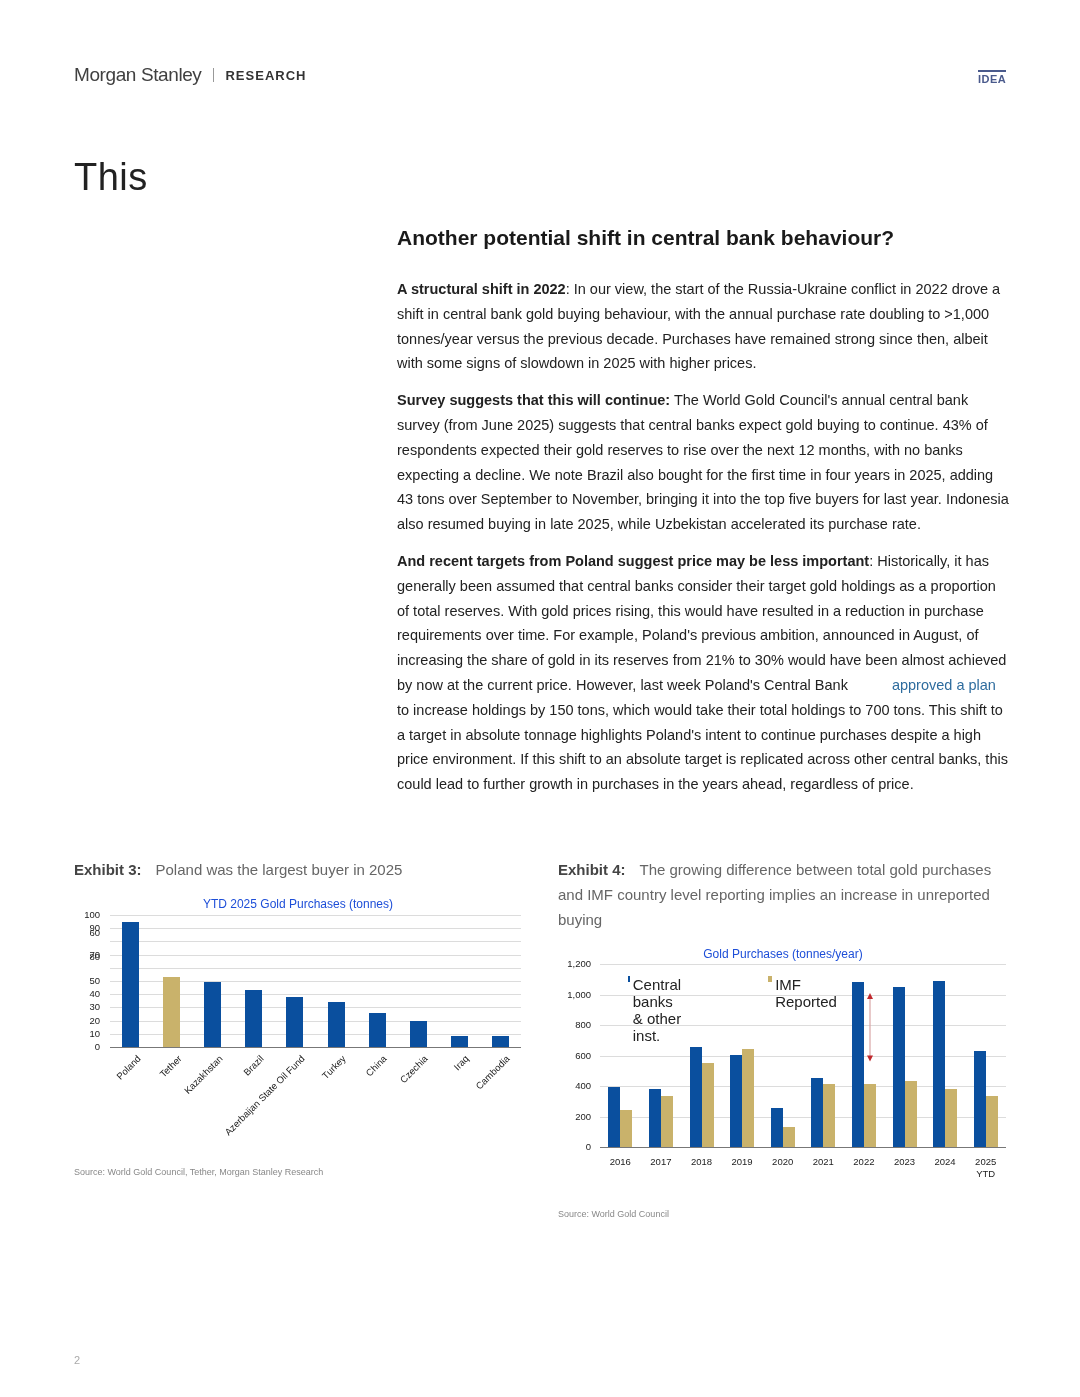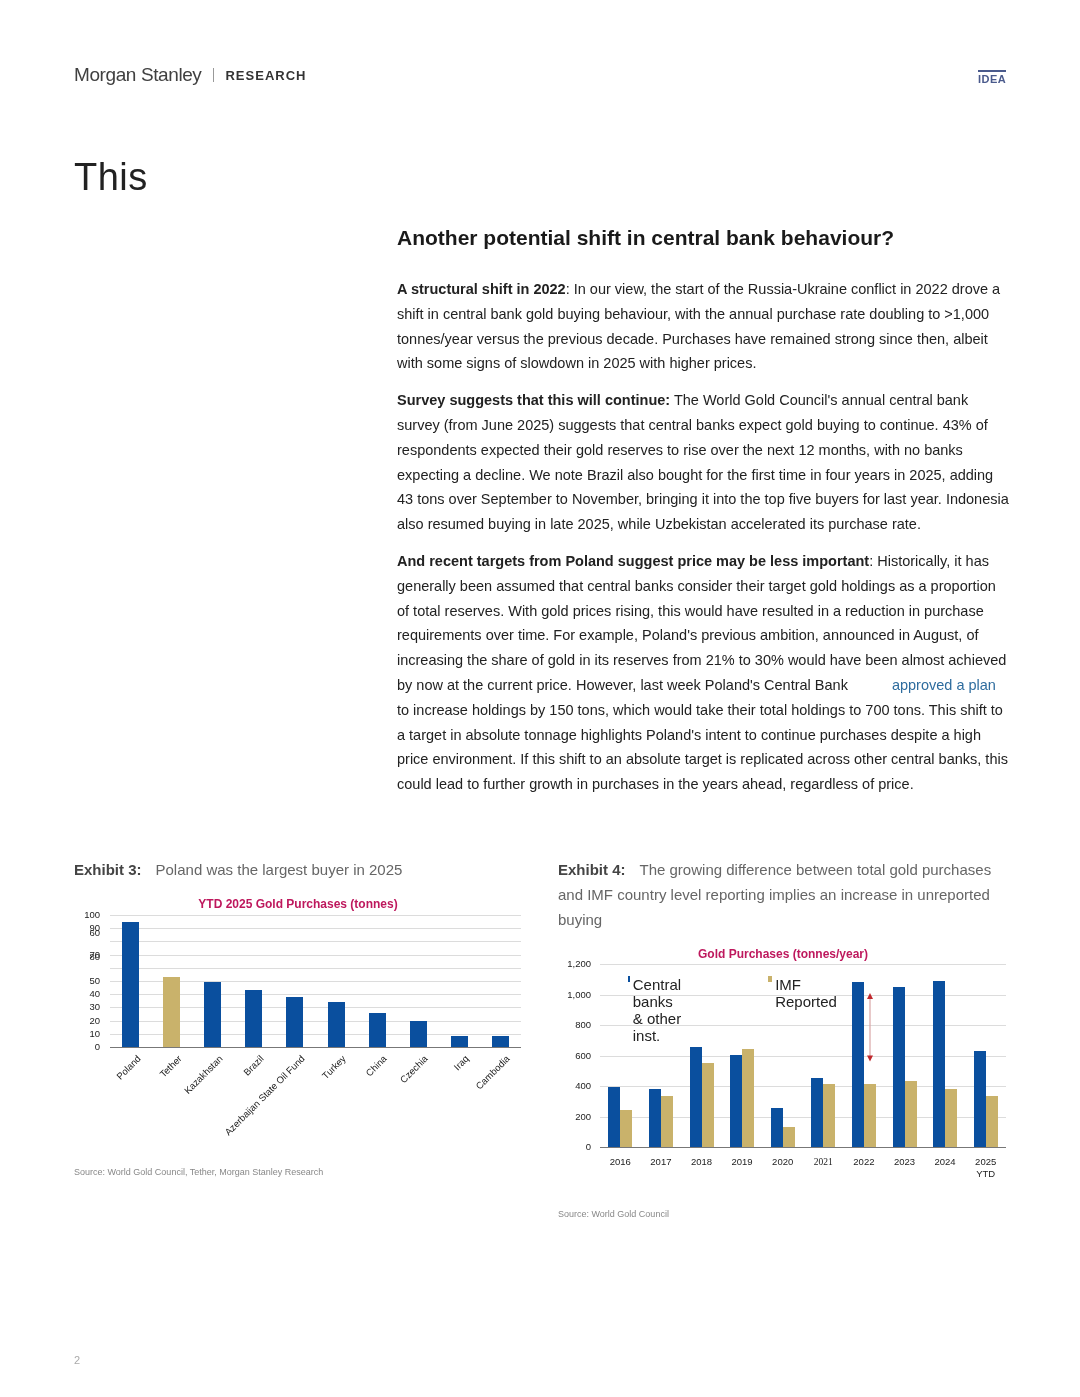--- a/index.html
+++ b/index.html
@@ -18,21 +18,21 @@
   .body-col { position: absolute; left: 397px; top: 277px; width: 612px; font-size: 14.5px; line-height: 24.8px; color: #222; }
   .body-col p { margin-bottom: 12px; }
   .body-col b { font-weight: bold; }
   .link { color: #2e6c9e; margin-left: 40px; }
 
   .exhibit-caption { position: absolute; font-size: 15px; color: #666; line-height: 25px; }
   .exhibit-caption .ex-label { font-weight: bold; color: #444; margin-right: 14px; }
   #cap3 { left: 74px; top: 857px; width: 420px; }
   #cap4 { left: 558px; top: 857px; width: 450px; }
 
-  .chart-title { position: absolute; font-size: 12px; font-weight: bold; color: #be185d; text-align: center; }
+  .chart-title { position: absolute; font-size: 12px; font-weight: normal; color: #1d4ed8; text-align: center; }
   .axis-label { position: absolute; font-size: 9.5px; color: #222; text-align: right; width: 30px; }
   .gridline { position: absolute; height: 1px; background: #dcdcdc; }
   .baseline { position: absolute; height: 1px; background: #777; }
   .bar { position: absolute; }
   .cat-label-rot { position: absolute; font-size: 9.5px; color: #222; white-space: nowrap; transform-origin: right top; transform: rotate(-45deg); text-align: right; }
   .cat-label { position: absolute; font-size: 9.5px; color: #222; text-align: center; width: 40px; line-height: 12px; }
   .source { position: absolute; font-size: 9px; color: #888; }
   .legend { position: absolute; font-size: 15px; color: #222; display: flex; align-items: flex-start; }
   .legend .swatch { width: 6px; height: 6px; display: inline-block; margin-right: 3px; }
   .page-number { position: absolute; left: 74px; top: 1354px; font-size: 11px; color: #aaa; }
@@ -161,21 +161,21 @@
     <div class="cat-label" style="left: 722.1px; top: 1156px;">
       <div>2019</div>
     </div>
     <div class="bar" style="left: 770.7px; top: 1108.11px; width: 12px; height: 38.8875px; background: rgb(10, 79, 158);"></div>
     <div class="bar" style="left: 782.7px; top: 1127.17px; width: 12px; height: 19.825px; background: rgb(201, 178, 107);"></div>
     <div class="cat-label" style="left: 762.7px; top: 1156px;">
       <div>2020</div>
     </div>
     <div class="bar" style="left: 811.3px; top: 1078.38px; width: 12px; height: 68.625px; background: rgb(10, 79, 158);"></div>
     <div class="bar" style="left: 823.3px; top: 1084.47px; width: 12px; height: 62.525px; background: rgb(201, 178, 107);"></div>
-    <div class="cat-label" style="left: 803.3px; top: 1156px; font-family: Liberation Serif, serif;">
+    <div class="cat-label" style="left: 803.3px; top: 1156px;">
       <div>2021</div>
     </div>
     <div class="bar" style="left: 851.9px; top: 982.3px; width: 12px; height: 164.7px; background: rgb(10, 79, 158);"></div>
     <div class="bar" style="left: 863.9px; top: 1084.47px; width: 12px; height: 62.525px; background: rgb(201, 178, 107);"></div>
     <div class="cat-label" style="left: 843.9px; top: 1156px;">
       <div>2022</div>
     </div>
     <div class="bar" style="left: 892.5px; top: 986.875px; width: 12px; height: 160.125px; background: rgb(10, 79, 158);"></div>
     <div class="bar" style="left: 904.5px; top: 1081.42px; width: 12px; height: 65.575px; background: rgb(201, 178, 107);"></div>
     <div class="cat-label" style="left: 884.5px; top: 1156px;">

